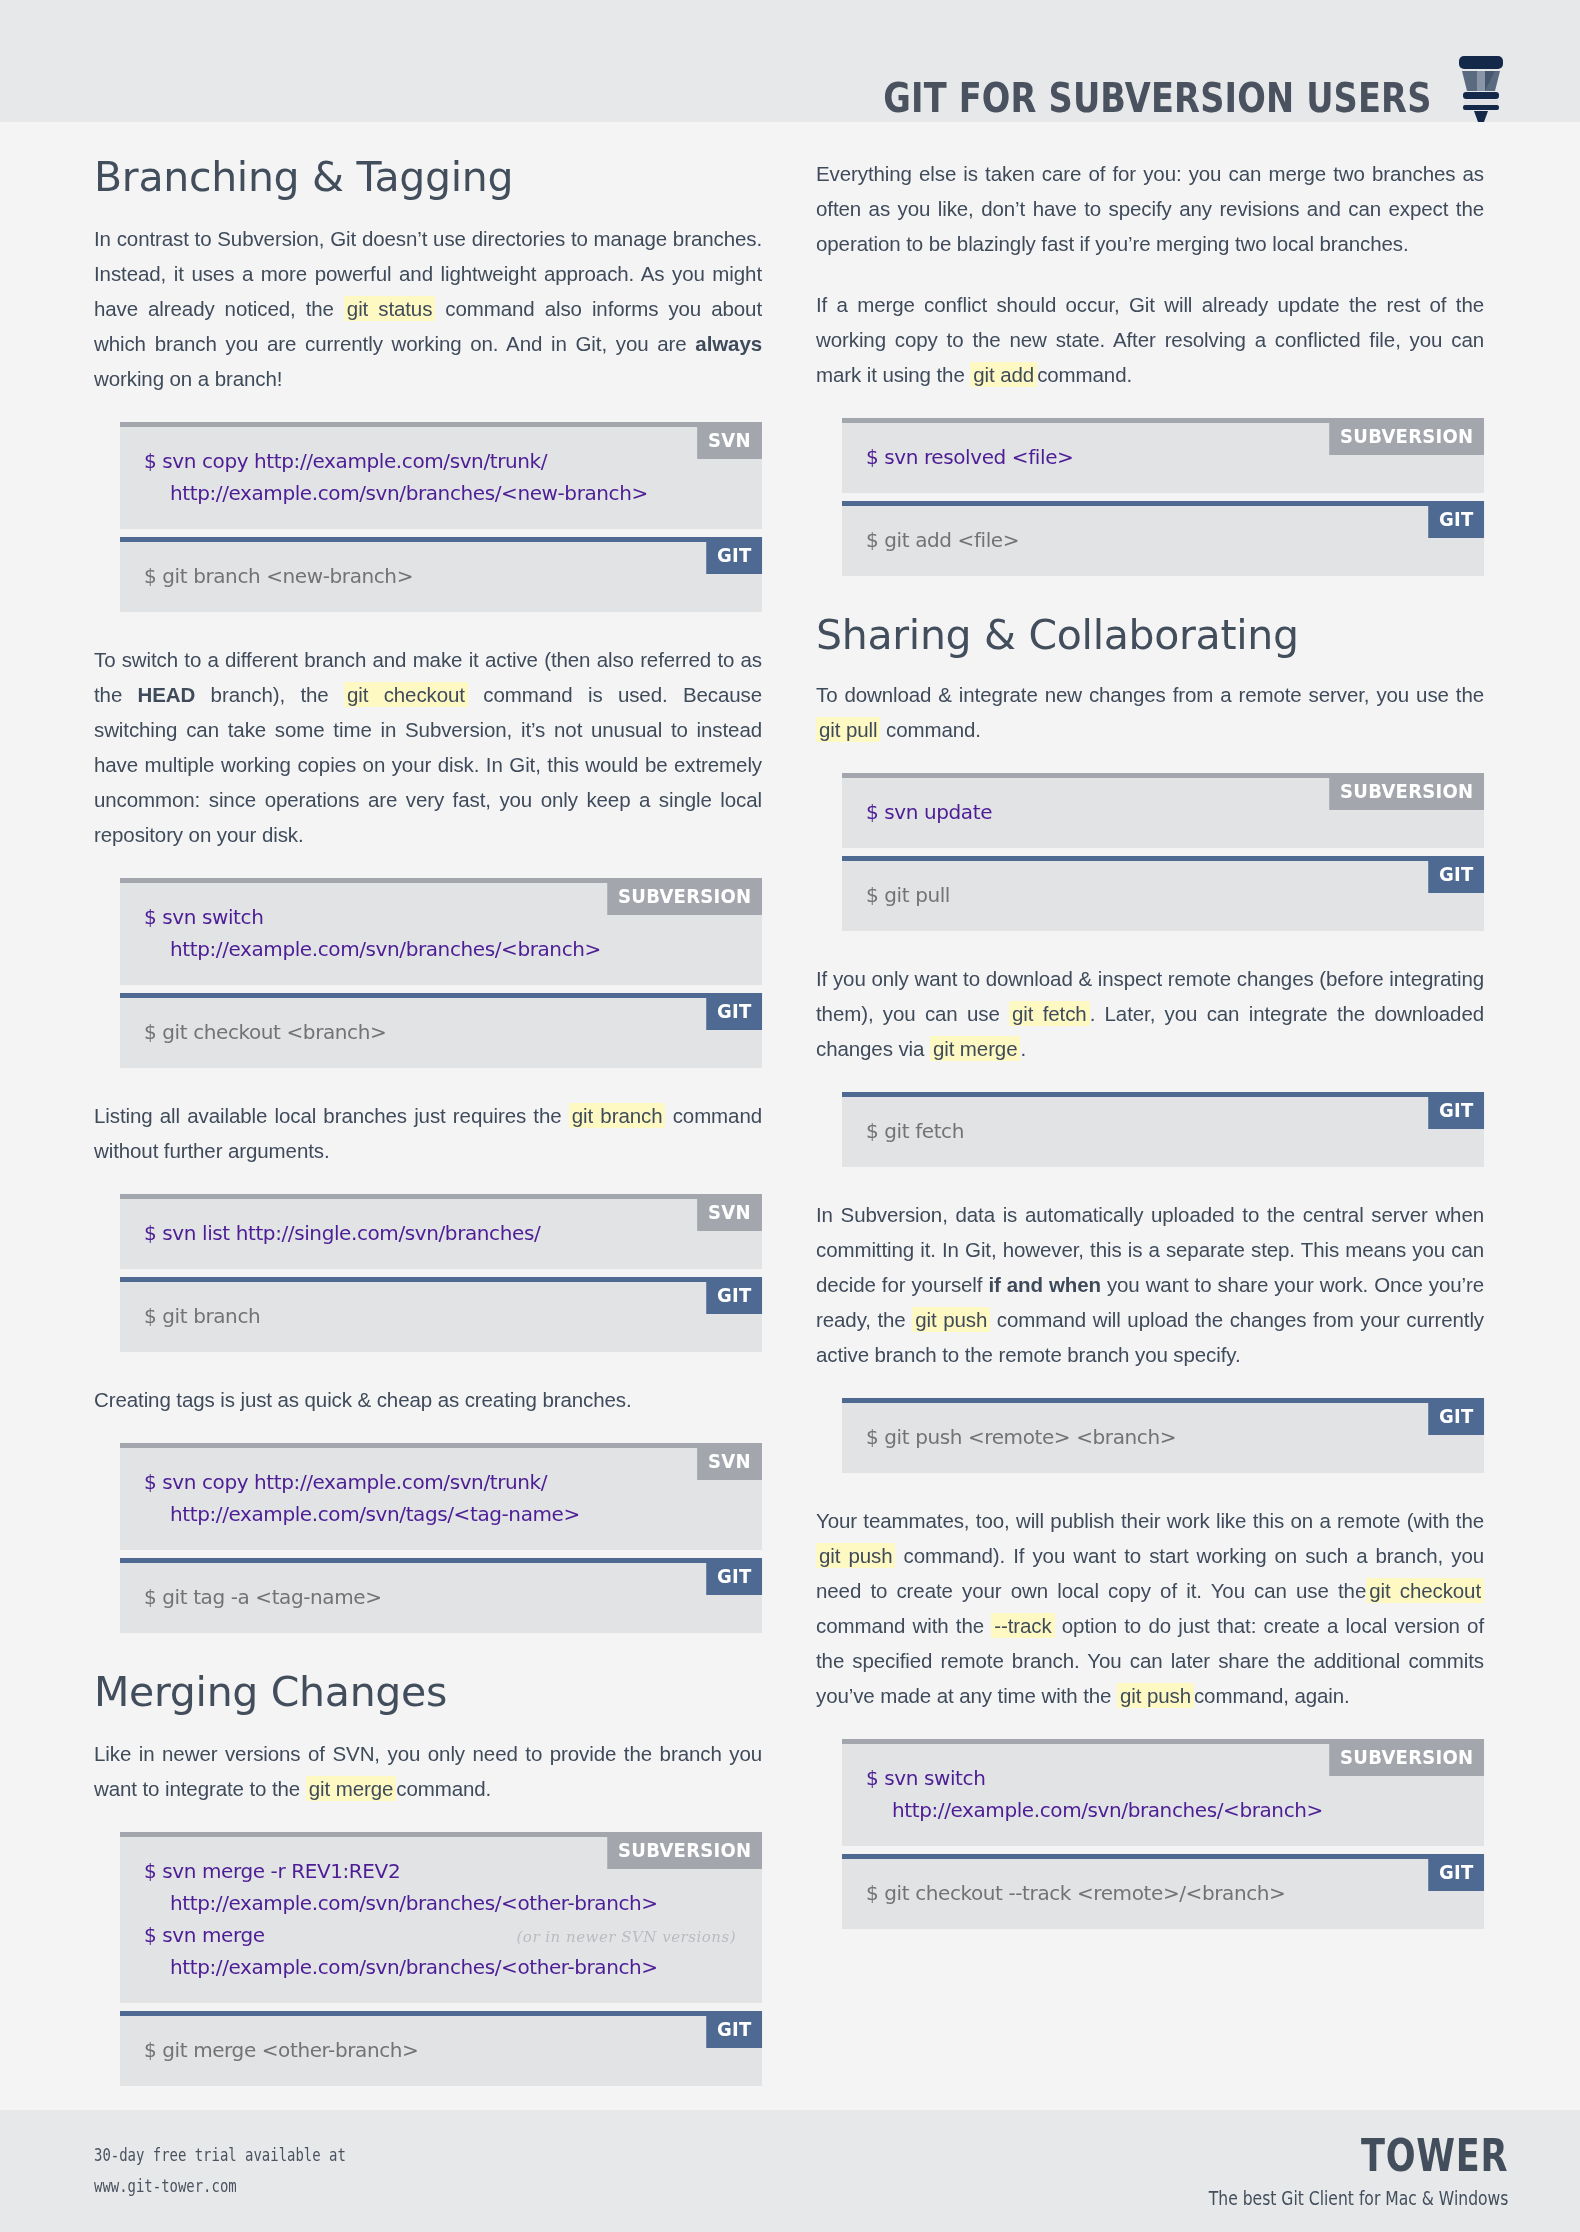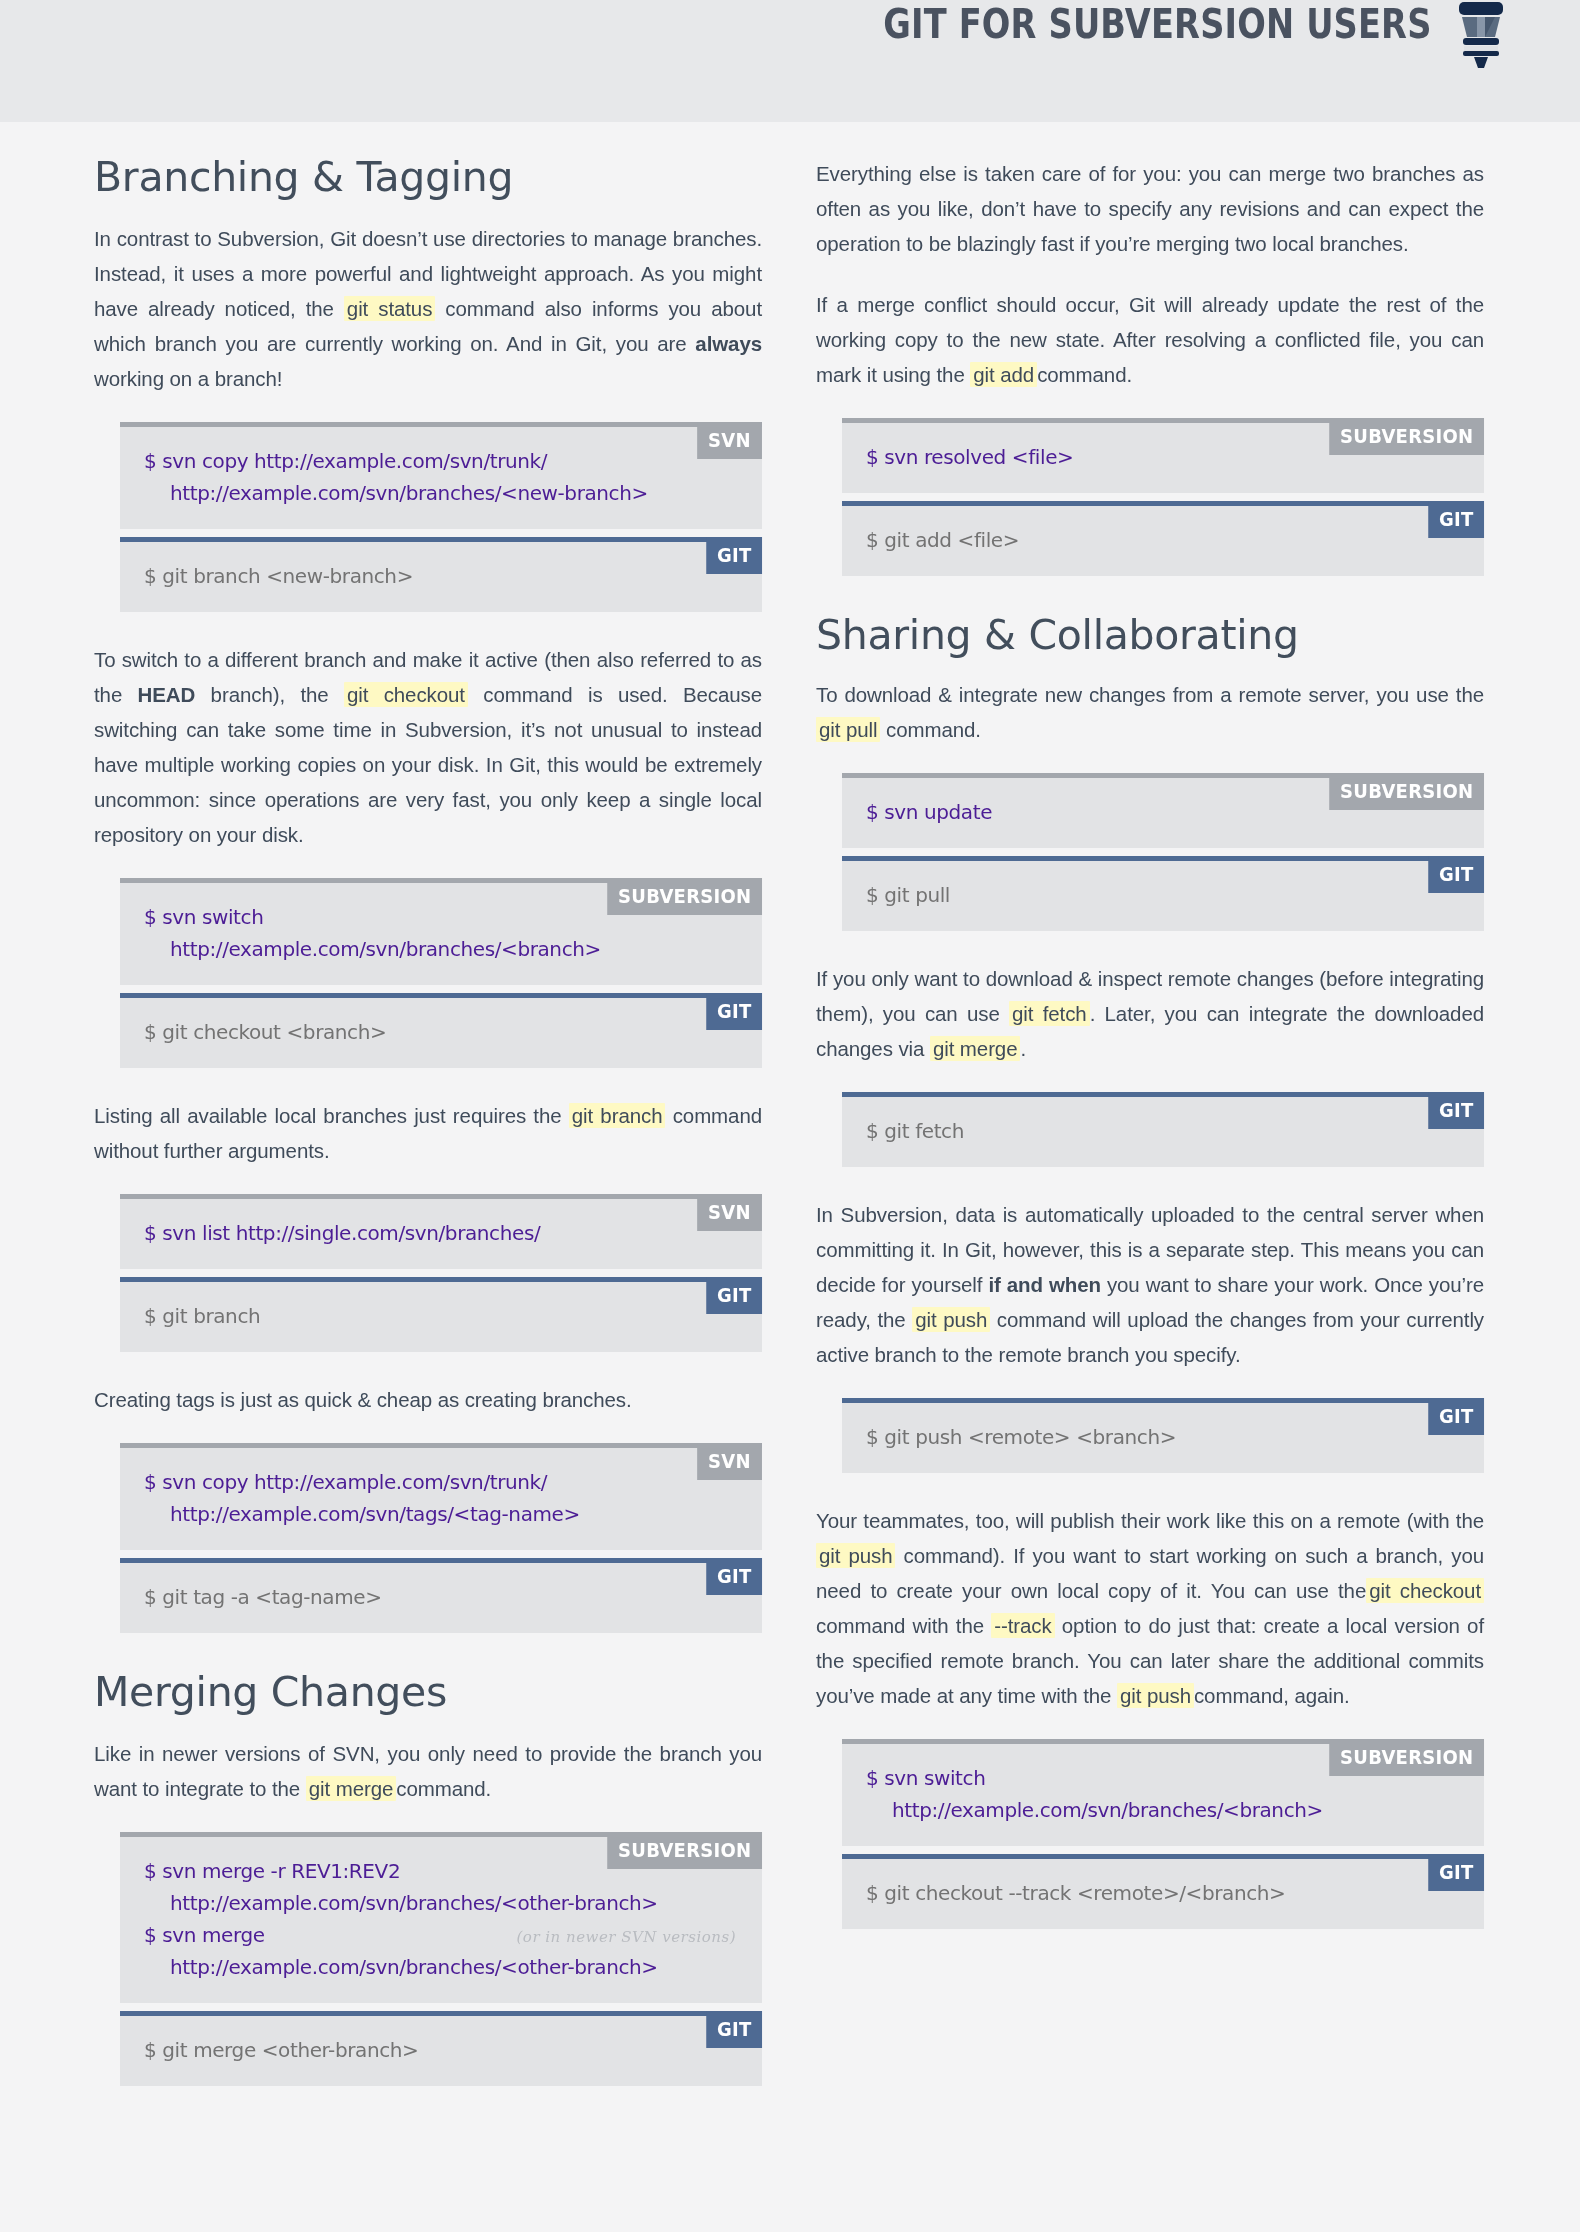--- a/index.html
+++ b/index.html
@@ -17,21 +17,21 @@
     height: 2232px;
     background: #f4f4f5;
     overflow: hidden;
   }
 
   
   .header {
     height: 122px;
     background: #e7e8ea;
     display: flex;
-    align-items: flex-start;
+    align-items: flex-end;
     justify-content: flex-end;
     padding-right: 72px;
   }
   .header-title {
     font-family: "DejaVu Sans", sans-serif;
     font-weight: bold;
     font-size: 41px;
     letter-spacing: 0.2px;
     color: #4a5260;
     transform: scaleX(0.82);
@@ -345,14 +345,24 @@
         </div>
         <div class="codeblock git">
           <div class="badge git">GIT</div>
           <div class="code-line">$ git checkout --track &lt;remote&gt;/&lt;branch&gt;</div>
         </div>
       </div>
 
     </div>
   </div>
 
+  <div class="footer">
+    <div class="footer-left">
+      <div>30-day free trial available at</div>
+      <div>www.git-tower.com</div>
+    </div>
+    <div class="footer-right">
+      <div class="tower-word">TOWER</div>
+      <div class="tower-tag">The best Git Client for Mac &amp; Windows</div>
+    </div>
+  </div>
 
 </div>
 
 </body></html>

